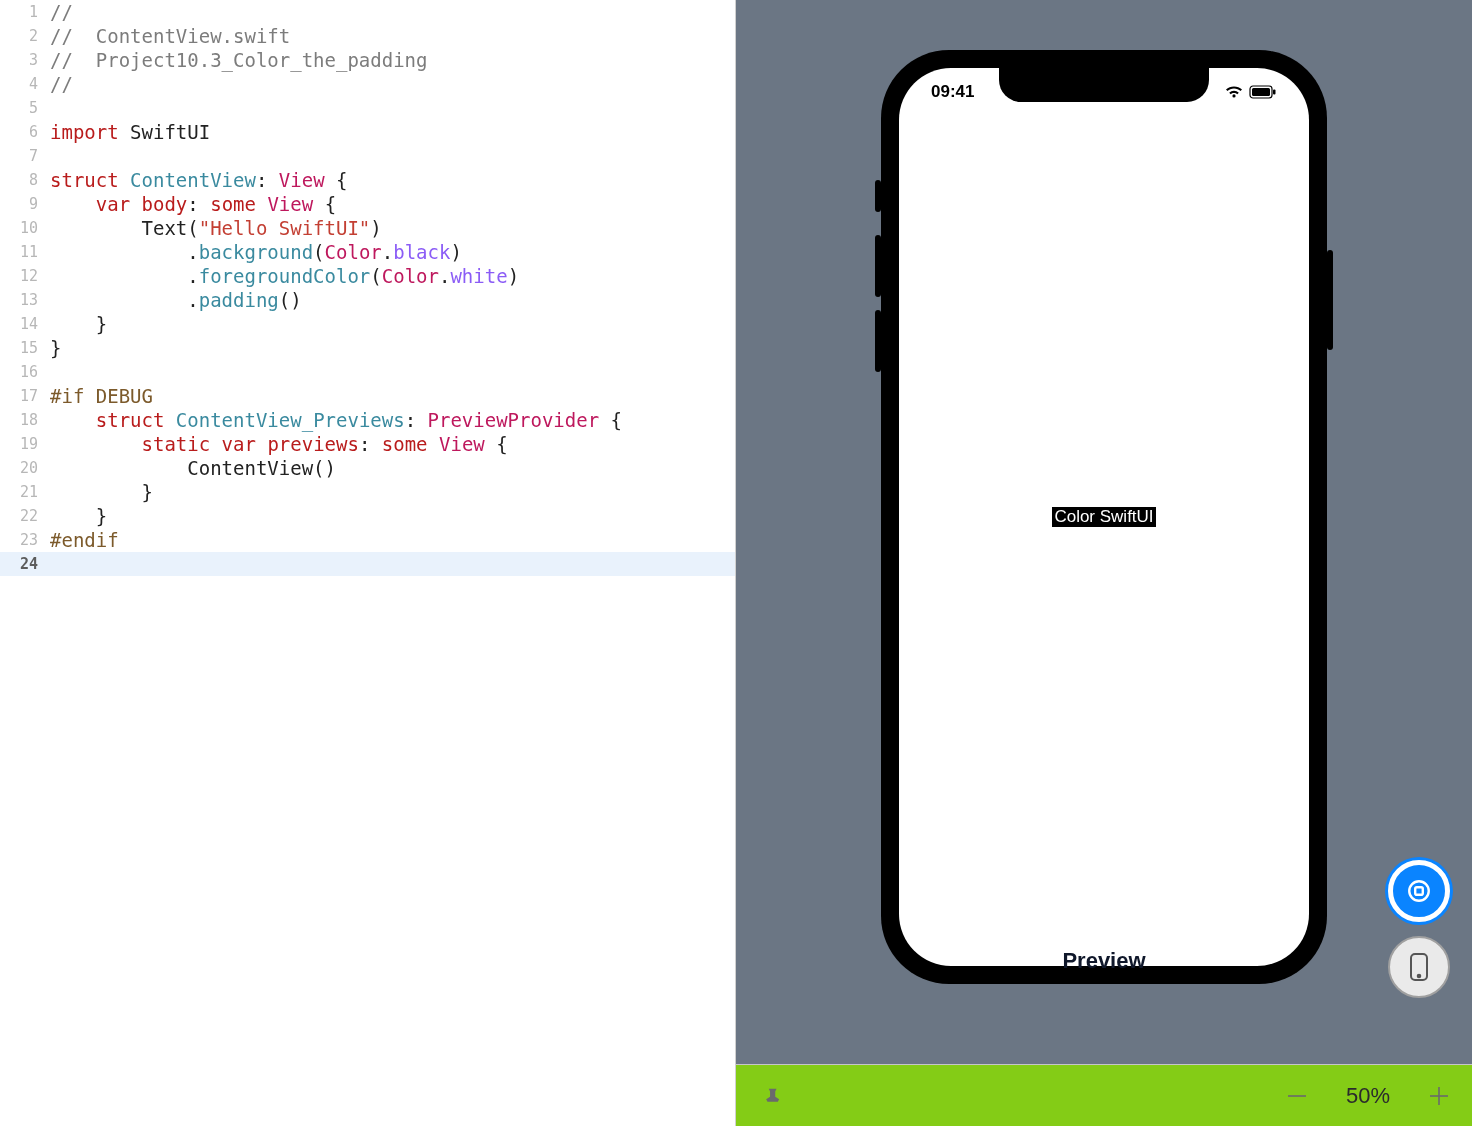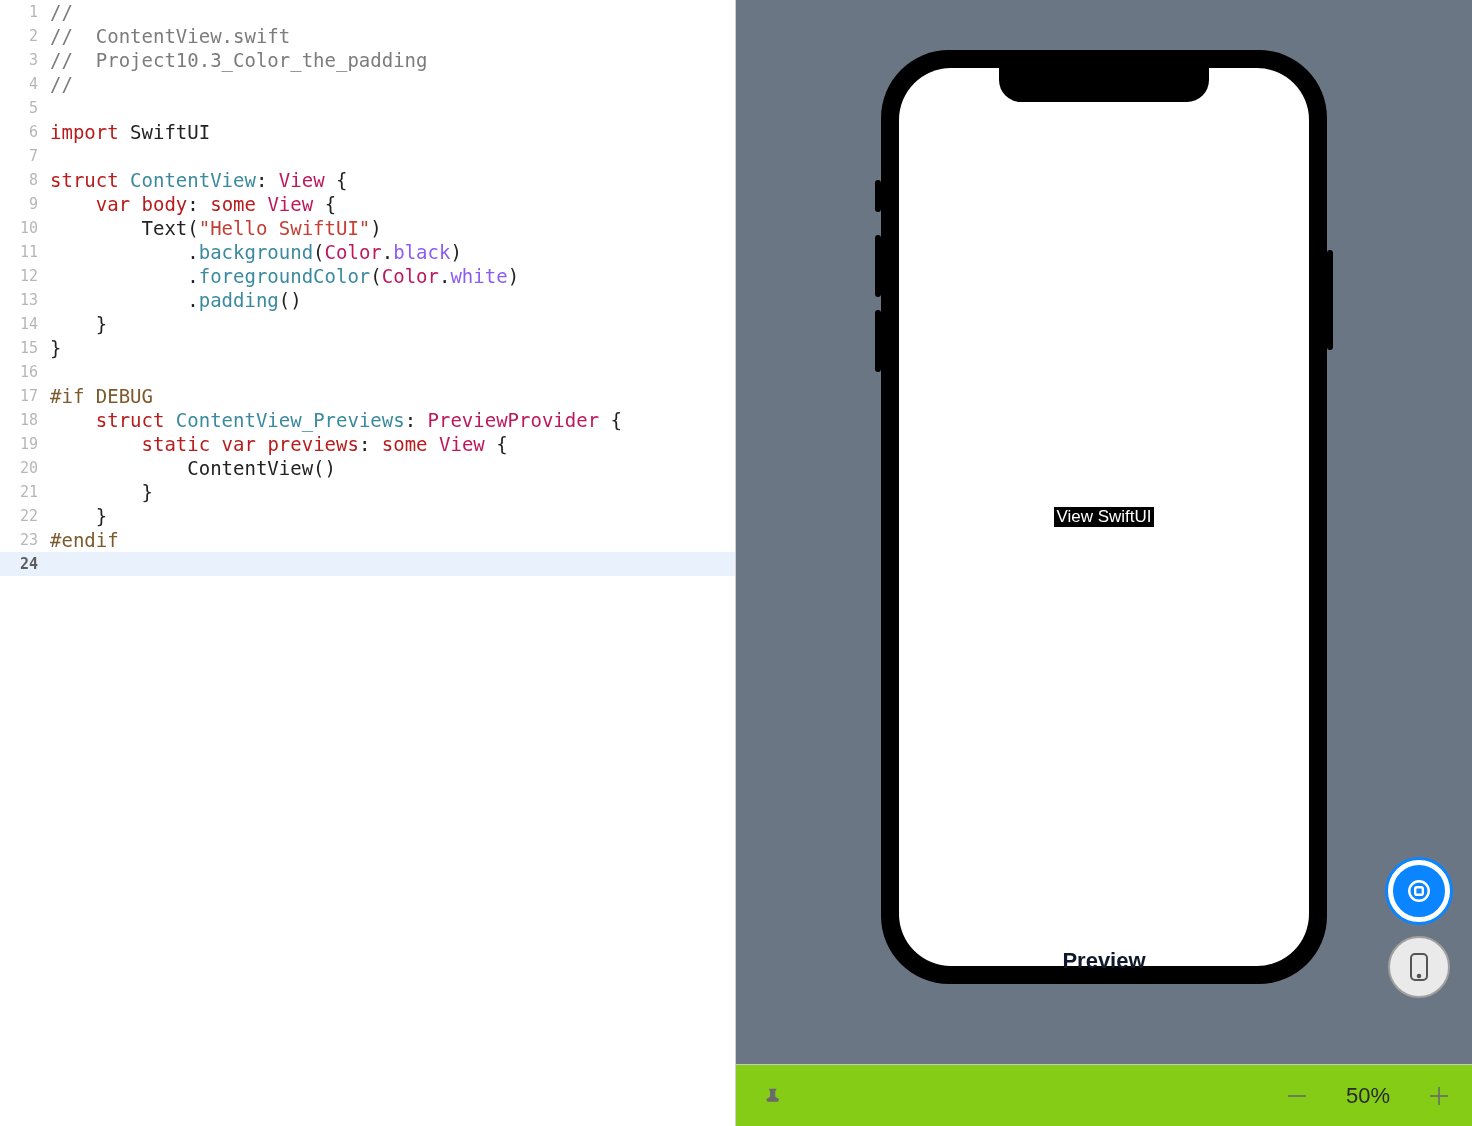--- a/index.html
+++ b/index.html
@@ -268,22 +268,39 @@
   <div class="canvas-area">
 
     <div class="phone">
       <div class="btn-side btn-mute"></div>
       <div class="btn-side btn-volup"></div>
       <div class="btn-side btn-voldn"></div>
       <div class="btn-side btn-power"></div>
 
       <div class="phone-screen">
         <div class="notch"></div>
+        <div class="status-bar">
+          <span>09:41</span>
+          <span class="status-right">
+            <span>
+              <svg width="18" height="14" viewBox="0 0 18 14">
+                  <path fill="#000" d="M9 12.5a1.6 1.6 0 1 0 0-3.2 1.6 1.6 0 0 0 0 3.2zM4.2 7.8l1.5 1.5C6.6 8.4 7.7 7.9 9 7.9s2.4.5 3.3 1.4l1.5-1.5C12.5 6.5 10.8 5.8 9 5.8s-3.5.7-4.8 2zM1 4.6l1.5 1.5C4.1 4.5 6.4 3.6 9 3.6s4.9.9 6.5 2.5L17 4.6C14.9 2.5 12.1 1.4 9 1.4S3.1 2.5 1 4.6z"></path>
+                </svg>
+            </span>
+            <span>
+              <svg width="28" height="14" viewBox="0 0 28 14">
+                  <rect x="1" y="1" width="22" height="12" rx="3" fill="none" stroke="#000" stroke-width="1.2"></rect>
+                  <rect x="3" y="3" width="18" height="8" rx="1.5" fill="#000"></rect>
+                  <rect x="24" y="4.5" width="2.5" height="5" rx="1" fill="#000"></rect>
+                </svg>
+            </span>
+          </span>
+        </div>
         <div class="screen-content">
-          <span class="hello-label">View SwiftUI</span>
+          <span class="hello-label">Color SwiftUI</span>
         </div>
       </div>
     </div>
 
     <div class="preview-title">Preview</div>
 
     <div class="float-btn float-live">
       <svg viewBox="0 0 24 24" fill="none" stroke="#fff" stroke-width="2.2">
           <circle cx="12" cy="12" r="9"></circle>
           <rect x="8.5" y="8.5" width="7" height="7" rx="1.5"></rect>

